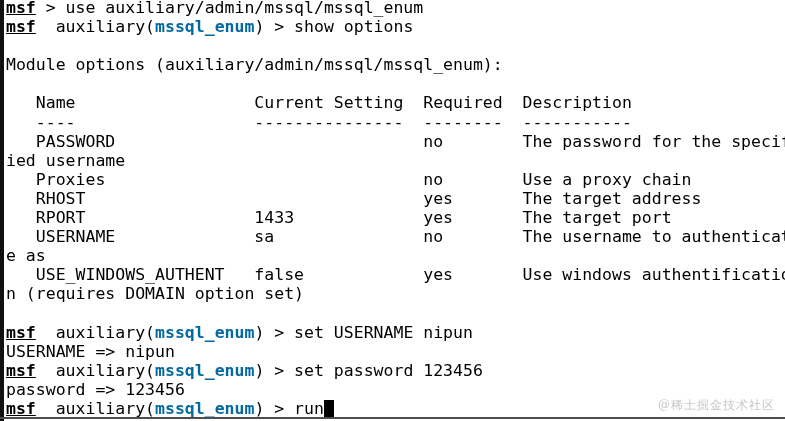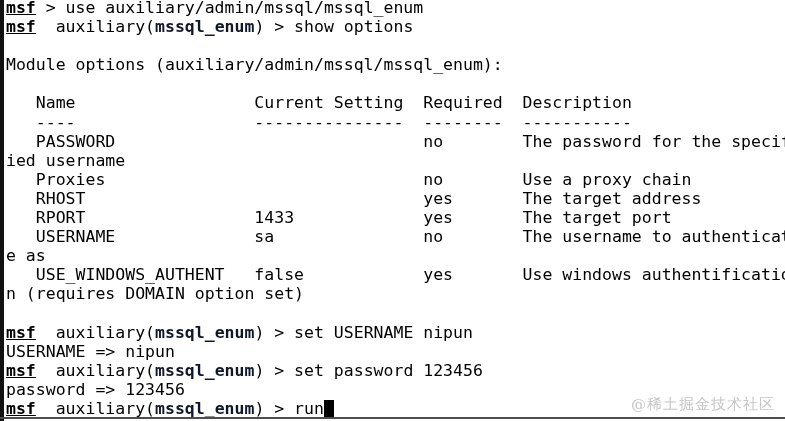--- a/index.html
+++ b/index.html
@@ -35,36 +35,36 @@
     color: #000000;
     white-space: pre;
   }
   .term-line { height: 19.1px; }
   .seg-prompt {
     font-weight: bold;
     text-decoration: underline;
   }
   .seg-module {
     font-weight: bold;
-    color: #0f172a;
+    color: #0369a1;
     text-align: right;
   }
   .cursor {
     display: inline-block;
     width: 9.9px;
     height: 17px;
     background: #000000;
     vertical-align: -3px;
   }
   .watermark {
     position: absolute;
     right: 10px;
     bottom: 7px;
     font-family: "DejaVu Serif", "Liberation Serif", serif;
-    font-size: 15px;
+    font-size: 12px;
     color: #c6c6c6;
     letter-spacing: 1px;
   }
 </style>
 </head>
 <body>
 
 <div class="left-bar"></div>
 
 <div class="terminal" id="terminal"><div class="term-line"><span class="seg-prompt">msf</span><span class="seg-plain"> &gt; use auxiliary/admin/mssql/mssql_enum</span></div><div class="term-line"><span class="seg-prompt">msf</span><span class="seg-plain">  auxiliary(</span><span class="seg-module">mssql_enum</span><span class="seg-plain">) &gt; show options</span></div><div class="term-line"></div><div class="term-line"><span class="seg-plain">Module options (auxiliary/admin/mssql/mssql_enum):</span></div><div class="term-line"></div><div class="term-line"><span class="seg-plain">   Name                  Current Setting  Required  Description</span></div><div class="term-line"><span class="seg-plain">   ----                  ---------------  --------  -----------</span></div><div class="term-line"><span class="seg-plain">   PASSWORD                               no        The password for the specif</span></div><div class="term-line"><span class="seg-plain">ied username</span></div><div class="term-line"><span class="seg-plain">   Proxies                                no        Use a proxy chain</span></div><div class="term-line"><span class="seg-plain">   RHOST                                  yes       The target address</span></div><div class="term-line"><span class="seg-plain">   RPORT                 1433             yes       The target port</span></div><div class="term-line"><span class="seg-plain">   USERNAME              sa               no        The username to authenticat</span></div><div class="term-line"><span class="seg-plain">e as</span></div><div class="term-line"><span class="seg-plain">   USE_WINDOWS_AUTHENT   false            yes       Use windows authentificatio</span></div><div class="term-line"><span class="seg-plain">n (requires DOMAIN option set)</span></div><div class="term-line"></div><div class="term-line"><span class="seg-prompt">msf</span><span class="seg-plain">  auxiliary(</span><span class="seg-module">mssql_enum</span><span class="seg-plain">) &gt; set USERNAME nipun</span></div><div class="term-line"><span class="seg-plain">USERNAME =&gt; nipun</span></div><div class="term-line"><span class="seg-prompt">msf</span><span class="seg-plain">  auxiliary(</span><span class="seg-module">mssql_enum</span><span class="seg-plain">) &gt; set password 123456</span></div><div class="term-line"><span class="seg-plain">password =&gt; 123456</span></div><div class="term-line"><span class="seg-prompt">msf</span><span class="seg-plain">  auxiliary(</span><span class="seg-module">mssql_enum</span><span class="seg-plain">) &gt; run</span><span class="cursor"></span></div></div>

